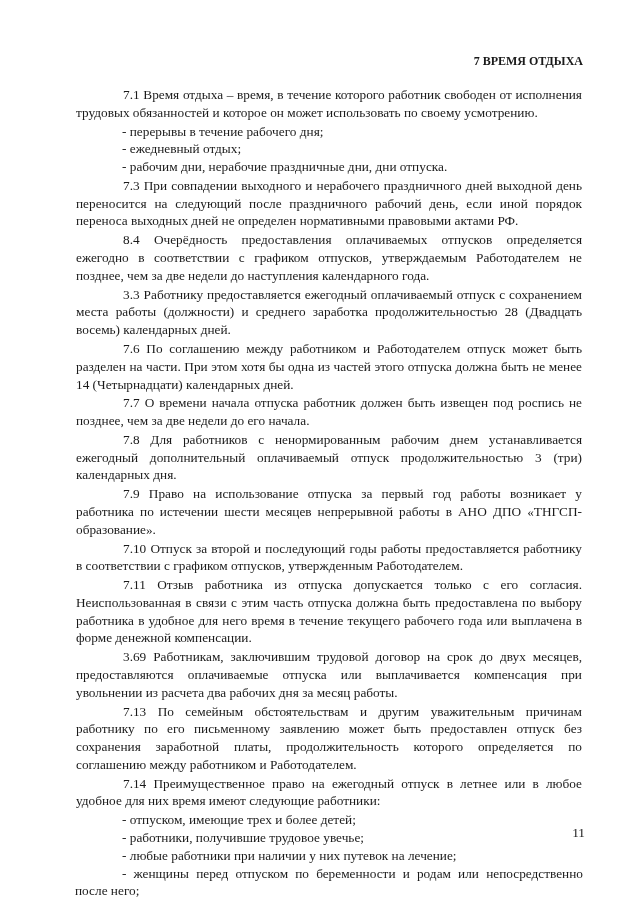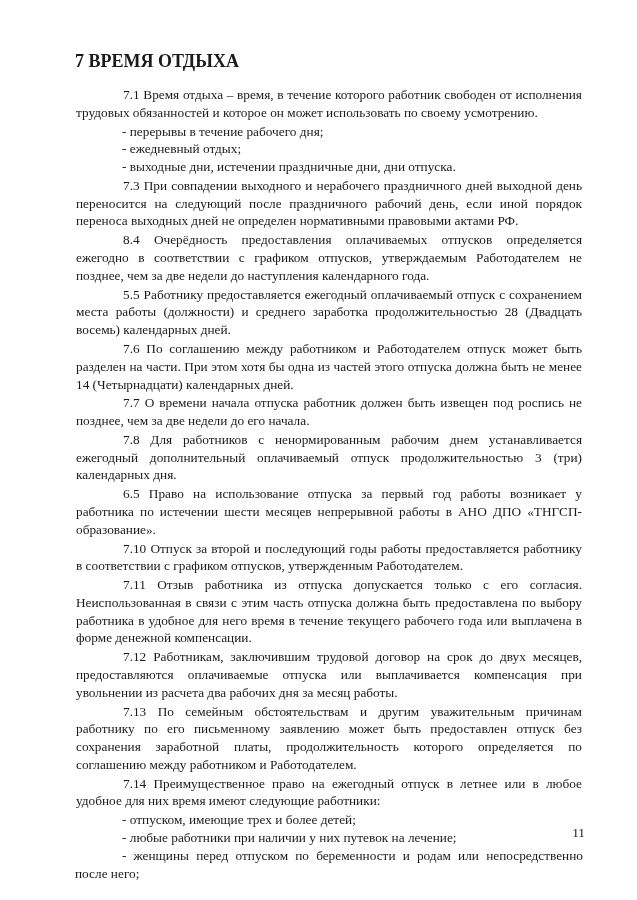--- a/index.html
+++ b/index.html
@@ -5,21 +5,21 @@
     html, body { margin: 0; padding: 0; background: #ffffff; }
     body { width: 637px; height: 900px; position: relative; overflow: hidden; }
     .page {
       position: absolute; left: 0; top: 0; width: 637px; height: 900px;
       background: #ffffff; color: #1a1a1a;
       font-family: "Liberation Serif", "DejaVu Serif", serif;
       font-size: 13.3px;
     }
     .title {
       position: absolute; top: 52px; left: 75px; width: 508px;
-      text-align: left; font-weight: bold; font-size: 18px;
+      text-align: right; font-weight: bold; font-size: 12px;
       line-height: 18px;
     }
     .body {
       position: absolute; top: 85px; left: 75px; width: 508px;
       line-height: 17.78px;
     }
     .para {
       text-align: justify; text-indent: 47px; margin: 1px;
     }
     .item {
@@ -33,33 +33,34 @@
 </head>
 <body>
 
 <div class="page">
   <div class="title">7 ВРЕМЯ ОТДЫХА</div>
 
   <div class="body">
     <p class="para">7.1 Время отдыха – время, в течение которого работник свободен от исполнения трудовых обязанностей и которое он может использовать по своему усмотрению.</p>
     <p class="item">- перерывы в течение рабочего дня;</p>
     <p class="item">- ежедневный  отдых;</p>
-    <p class="item">- выходные дни, истечении праздничные дни, дни отпуска.</p>
+    <p class="item">- рабочим дни, нерабочие праздничные дни, дни отпуска.</p>
     <p class="para">7.3 При совпадении выходного и нерабочего праздничного дней выходной день переносится на следующий после праздничного рабочий день, если иной порядок переноса  выходных дней не определен нормативными правовыми актами РФ.</p>
     <p class="para">8.4 Очерёдность предоставления оплачиваемых отпусков определяется ежегодно в соответствии с графиком отпусков, утверждаемым Работодателем не позднее, чем за две  недели до наступления календарного года.</p>
-    <p class="para">5.5 Работнику предоставляется ежегодный оплачиваемый отпуск с сохранением места работы (должности) и среднего заработка продолжительностью 28 (Двадцать восемь) календарных дней.</p>
+    <p class="para">3.3 Работнику предоставляется ежегодный оплачиваемый отпуск с сохранением места работы (должности) и среднего заработка продолжительностью 28 (Двадцать восемь) календарных дней.</p>
     <p class="para">7.6    По соглашению между работником и Работодателем отпуск может быть разделен  на части. При этом хотя бы одна из частей этого отпуска должна быть не менее 14  (Четырнадцати) календарных дней.</p>
     <p class="para">7.7 О времени начала отпуска работник должен быть извещен под роспись не позднее,  чем за две недели до его начала.</p>
     <p class="para">7.8 Для работников с ненормированным рабочим днем устанавливается ежегодный дополнительный оплачиваемый отпуск продолжительностью 3 (три) календарных дня.</p>
-    <p class="para">6.5 Право на использование отпуска за первый год работы возникает у работника по  истечении шести месяцев непрерывной работы в АНО ДПО «ТНГСП-образование».</p>
+    <p class="para">7.9 Право на использование отпуска за первый год работы возникает у работника по  истечении шести месяцев непрерывной работы в АНО ДПО «ТНГСП-образование».</p>
     <p class="para">7.10 Отпуск за второй и последующий годы работы предоставляется работнику в соответствии с графиком отпусков, утвержденным Работодателем.</p>
     <p class="para">7.11 Отзыв работника из отпуска допускается только с его согласия. Неиспользованная в связи с этим часть отпуска должна быть предоставлена по выбору работника в удобное для него время в течение текущего рабочего года или выплачена в форме денежной компенсации.</p>
-    <p class="para">7.12 Работникам, заключившим трудовой договор на срок до двух месяцев, предоставляются оплачиваемые отпуска или выплачивается компенсация при увольнении из  расчета два рабочих дня за месяц работы.</p>
+    <p class="para">3.69 Работникам, заключившим трудовой договор на срок до двух месяцев, предоставляются оплачиваемые отпуска или выплачивается компенсация при увольнении из  расчета два рабочих дня за месяц работы.</p>
     <p class="para">7.13 По семейным обстоятельствам и другим уважительным причинам работнику по его письменному заявлению может быть предоставлен отпуск без сохранения заработной платы, продолжительность которого определяется по соглашению между работником и  Работодателем.</p>
     <p class="para">7.14 Преимущественное право на ежегодный отпуск в летнее или в любое удобное для них время имеют следующие работники:</p>
     <p class="item">- отпуском, имеющие трех и более детей;</p>
+    <p class="item">- работники, получившие трудовое увечье;</p>
     <p class="item">- любые работники при наличии у них путевок на лечение;</p>
     <p class="item">- женщины перед отпуском по беременности и родам или непосредственно после него;</p>
 
   </div>
 
   <div class="page-num">11</div>
 </div>
 
 </body></html>

